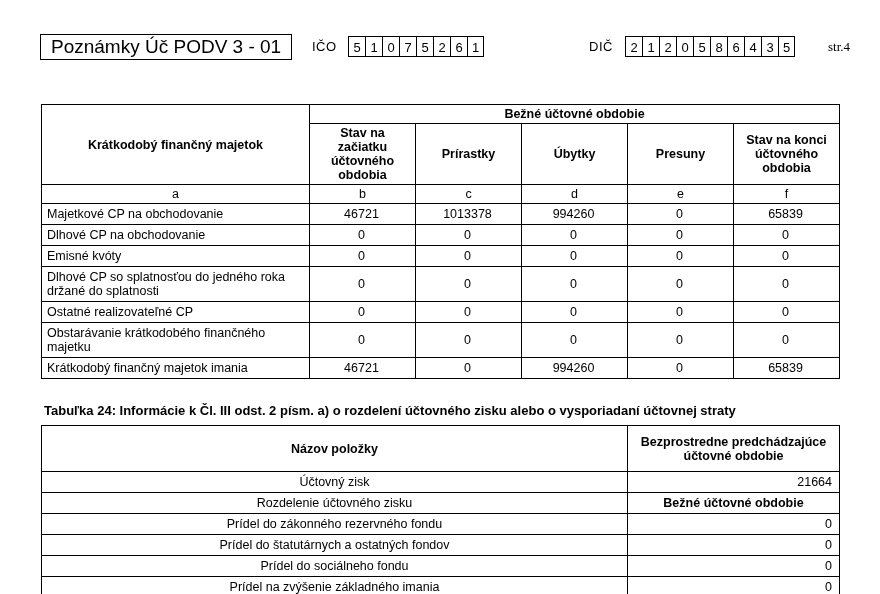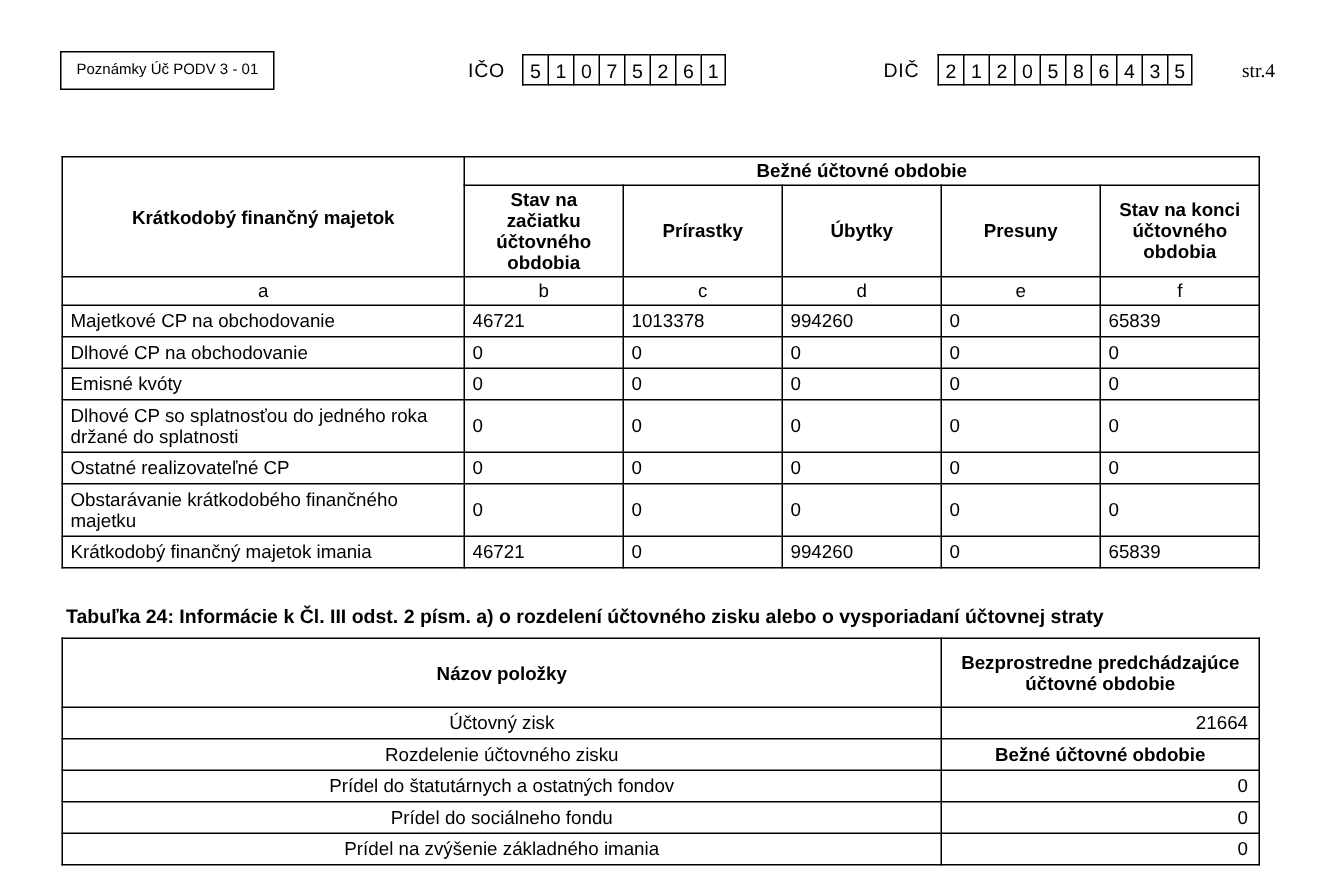--- a/index.html
+++ b/index.html
@@ -29,21 +29,21 @@
     top: 34px;
     width: 880px;
     height: 30px;
   }
   .hdr-title {
     position: absolute;
     left: 40px;
     top: 0;
     border: 1px solid #000;
     padding: 4px 10px 5px 10px;
-    font-size: 10px;
+    font-size: 19px;
     line-height: 15px;
     background: #fff;
     white-space: nowrap;
   }
   .hdr-label {
     position: absolute;
     font-size: 13px;
     line-height: 17px;
     letter-spacing: 0.5px;
   }
@@ -108,21 +108,21 @@
     vertical-align: middle;
     line-height: 14px;
   }
   .tbl1 td.rowname {
     text-align: left;
     line-height: 14px;
     padding: 3px 5px;
     margin-top: 46px;
   }
   .tbl1 td.val {
-    text-align: left;
+    text-align: center;
     padding-right: 7px;
   }
   .tbl1 td.letter {
     text-align: center;
     font-style: normal;
   }
 
   
   .tbl2-caption {
     position: absolute;
@@ -301,20 +301,24 @@
       </tr>
     <tr>
           <td class="rowname b">Účtovný zisk</td>
           <td class="val">21664</td>
         </tr>
         <tr>
           <td class="rowname b">Rozdelenie účtovného zisku</td>
           <td class="subhead b">Bežné účtovné obdobie</td>
         </tr>
         <tr>
+          <td class="rowname">Prídel do zákonného rezervného fondu</td>
+          <td class="val">0</td>
+        </tr>
+        <tr>
           <td class="rowname">Prídel do štatutárnych a ostatných fondov</td>
           <td class="val">0</td>
         </tr>
         <tr>
           <td class="rowname">Prídel do sociálneho fondu</td>
           <td class="val">0</td>
         </tr>
         <tr>
           <td class="rowname">Prídel na zvýšenie základného imania</td>
           <td class="val">0</td>

